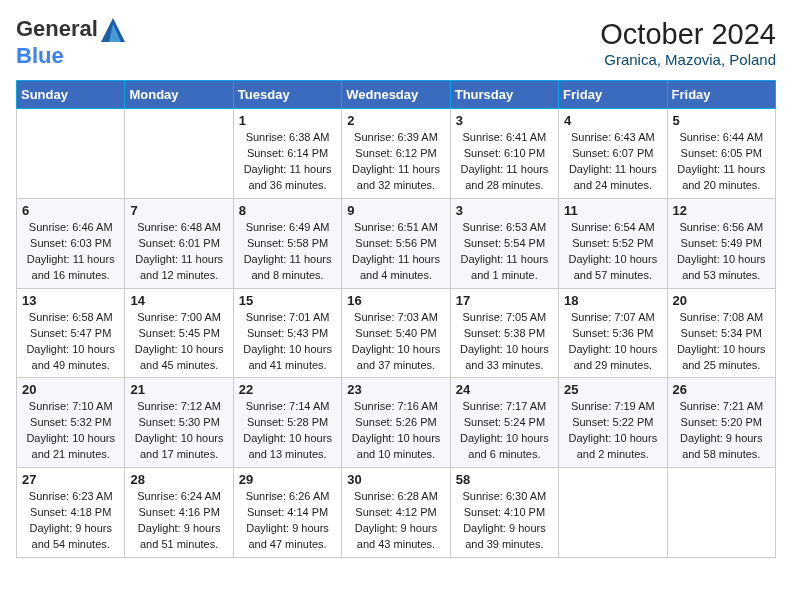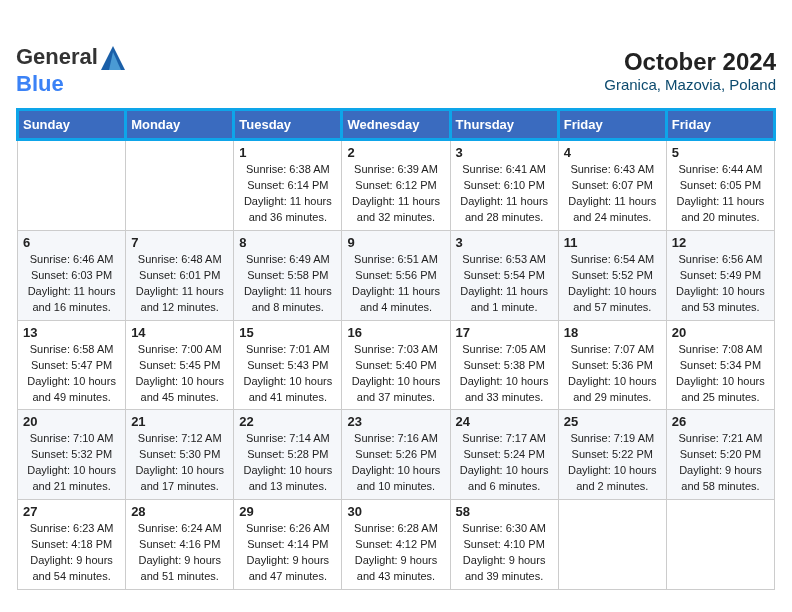--- a/index.html
+++ b/index.html
@@ -6,23 +6,22 @@
     body {
       font-family: Arial, sans-serif;
       background: #fff;
       width: 792px;
       min-height: 612px;
       padding: 16px;
     }
     .header {
       display: flex;
       justify-content: space-between;
-      align-items: center;
+      align-items: flex-end;
       margin-bottom: 12px;
-      margin-top: 28px;
     }
     .logo {
       display: flex;
       align-items: center;
     }
     .logo-text {
       font-size: 22px;
       font-weight: bold;
       line-height: 1.1;
     }
@@ -30,41 +29,41 @@
     .logo-blue { color: #3b82f6; }
     .logo-icon {
       width: 28px;
       height: 28px;
       margin-left: 2px;
     }
     .title-block {
       text-align: right;
     }
     .month-title {
-      font-size: 24px;
-      font-weight: bold;
+      font-size: 29px;
+      font-weight: normal;
       color: #222;
     }
     .location {
       font-size: 15px;
       color: #0c4a6e;
     }
     table {
       width: 100%;
       border-collapse: collapse;
       table-layout: fixed;
     }
     thead tr th {
       background: #3a6bbf;
       color: #fff;
       font-size: 13px;
       font-weight: bold;
       padding: 6px 4px;
       text-align: left;
-      border: 3px solid #0ea5e9;
+      border: 1px solid #0ea5e9;
     }
     tbody tr td {
       border: 1px solid #ccc;
       vertical-align: top;
       padding: 4px 5px;
       font-size: 11px;
       color: #222;
       height: 82px;
       background: #fff;
     }

